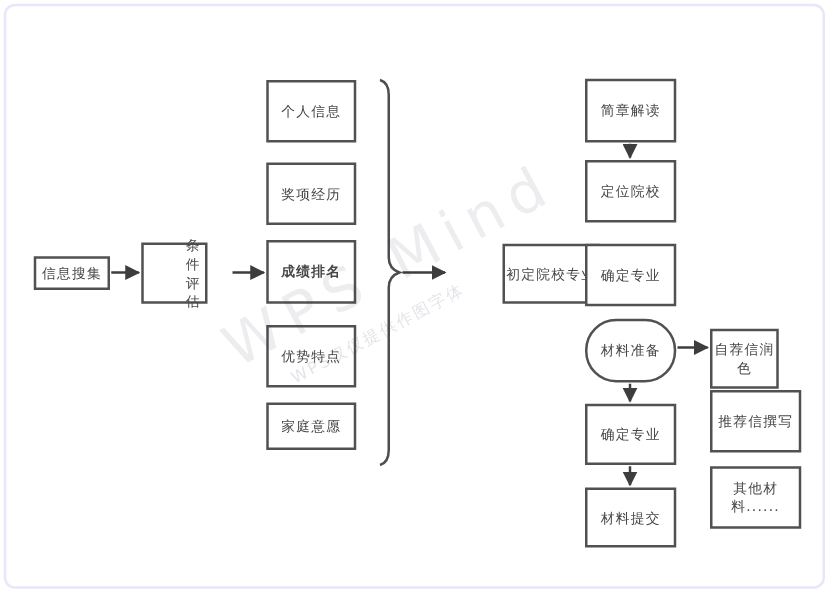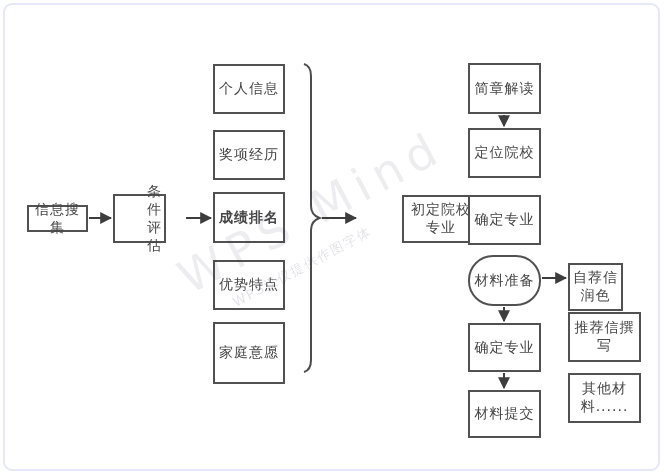--- a/index.html
+++ b/index.html
@@ -4,21 +4,21 @@
 <style>
   html,body{margin:0;padding:0;background:#ffffff;}
   body{width:664px;height:474px;position:relative;overflow:hidden;
        font-family:"DejaVu Sans","Liberation Sans",sans-serif;}
   .frame{position:absolute;left:3px;top:3px;right:4px;bottom:3px;
          border:2px solid #e6e7f8;border-radius:9px;background:#ffffff;}
   .title{position:absolute;left:0;right:0;top:10px;text-align:center;
          font-size:14px;font-weight:bold;letter-spacing:1px;color:#6363da;}
   #diagram{position:absolute;inset:0;}
   .node{position:absolute;box-sizing:border-box;border:2px solid #515151;
-        background:#ffffff;color:#474747;font-size:14px;letter-spacing:1px;
+        background:#ffffff;color:#474747;font-size:11px;letter-spacing:1px;
         display:flex;align-items:center;justify-content:center;
         text-align:center;z-index:3;}
   svg.connectors{position:absolute;left:0;top:0;z-index:2;}
   .watermark{position:absolute;z-index:6;pointer-events:none;white-space:nowrap;
              transform:rotate(-28deg);}
   .wm-big{left:165px;top:185px;font-size:46px;letter-spacing:8px;
           color:rgba(55,55,90,0.09);}
   .wm-small{left:225px;top:258px;font-size:13px;letter-spacing:2px;
             color:rgba(55,55,90,0.14);}
 </style>
@@ -48,21 +48,21 @@
     <path id="brace-path" stroke="#4d4d4d" stroke-width="2" fill="none" d="M 304 64 Q 311 66 311 76 L 311 206 Q 311 215 319.5 218 Q 311 221 311 230 L 311 360 Q 311 370 304 372"></path>
   </svg>
 
   <div id="nodes">
       <div class="node" style="left: 27px; top: 205px; width: 61px; height: 27px;">信息搜集</div>
       <div class="node" style="left: 113px; top: 194px; width: 53px; height: 49px; padding-left: 30px;">条件评估</div>
       <div class="node" style="left: 213px; top: 64px; width: 72px; height: 50px;">个人信息</div>
       <div class="node" style="left: 213px; top: 130px; width: 72px; height: 50px;">奖项经历</div>
       <div class="node" style="left: 213px; top: 192px; width: 72px; height: 51px; font-weight: bold;">成绩排名</div>
       <div class="node" style="left: 213px; top: 260px; width: 72px; height: 50px;">优势特点</div>
-      <div class="node" style="left: 213px; top: 322px; width: 72px; height: 62px;">家庭意愿</div>
+      <div class="node" style="left: 213px; top: 322px; width: 72px; height: 38px;">家庭意愿</div>
       <div class="node" style="left: 358px; top: 195px; width: 78px; height: 48px; margin-left: 44px;">初定院校专业</div>
       <div class="node" style="left: 468px; top: 63px; width: 73px; height: 51px;">简章解读</div>
       <div class="node" style="left: 468px; top: 128px; width: 73px; height: 50px;">定位院校</div>
       <div class="node" style="left: 468px; top: 195px; width: 73px; height: 50px;">确定专业</div>
       <div class="node" style="left: 468px; top: 255px; width: 73px; height: 51px; border-radius: 25px;">材料准备</div>
       <div class="node" style="left: 468px; top: 323px; width: 73px; height: 49px;">确定专业</div>
       <div class="node" style="left: 468px; top: 390px; width: 73px; height: 48px;">材料提交</div>
       <div class="node" style="left: 568px; top: 263px; width: 55px; height: 48px;">自荐信润色</div>
       <div class="node" style="left: 568px; top: 312px; width: 73px; height: 50px;">推荐信撰写</div>
       <div class="node" style="left: 568px; top: 373px; width: 73px; height: 50px;">其他材料......</div>

